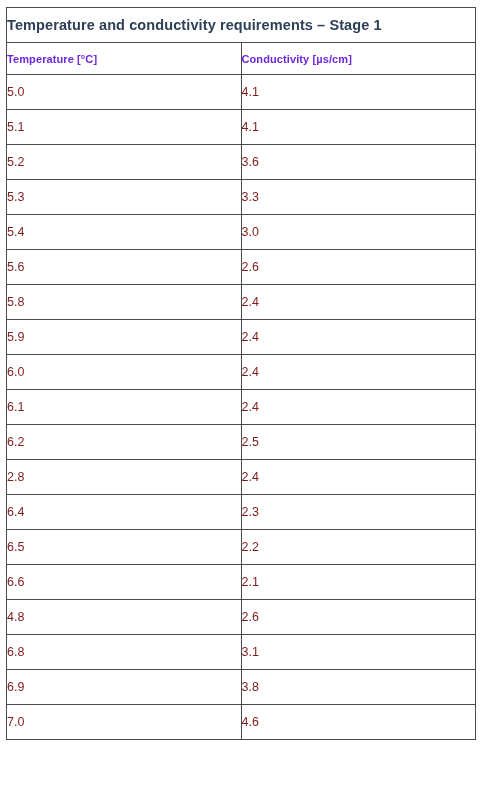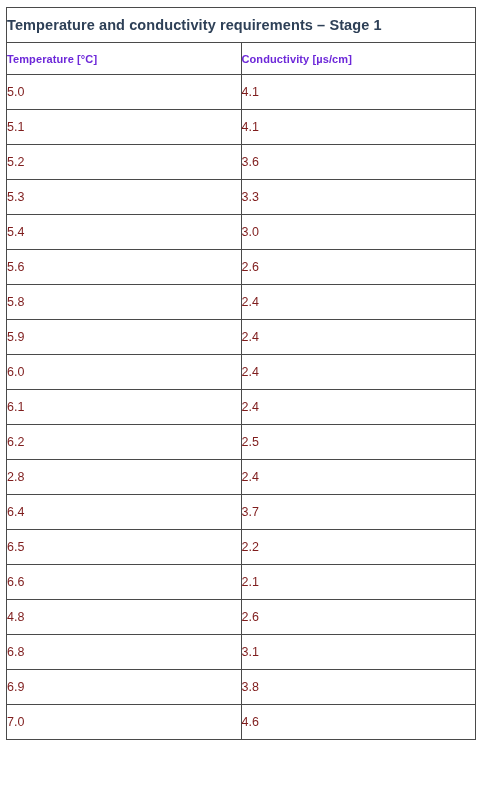--- a/index.html
+++ b/index.html
@@ -115,21 +115,21 @@
         <tr>
           <td class="data-cell col-temp">6.2</td>
           <td class="data-cell col-cond">2.5</td>
         </tr>
         <tr>
           <td class="data-cell col-temp">2.8</td>
           <td class="data-cell col-cond">2.4</td>
         </tr>
         <tr>
           <td class="data-cell col-temp">6.4</td>
-          <td class="data-cell col-cond">3.7</td>
+          <td class="data-cell col-cond">2.3</td>
         </tr>
         <tr>
           <td class="data-cell col-temp">6.5</td>
           <td class="data-cell col-cond">2.2</td>
         </tr>
         <tr>
           <td class="data-cell col-temp">6.6</td>
           <td class="data-cell col-cond">2.1</td>
         </tr>
         <tr>

